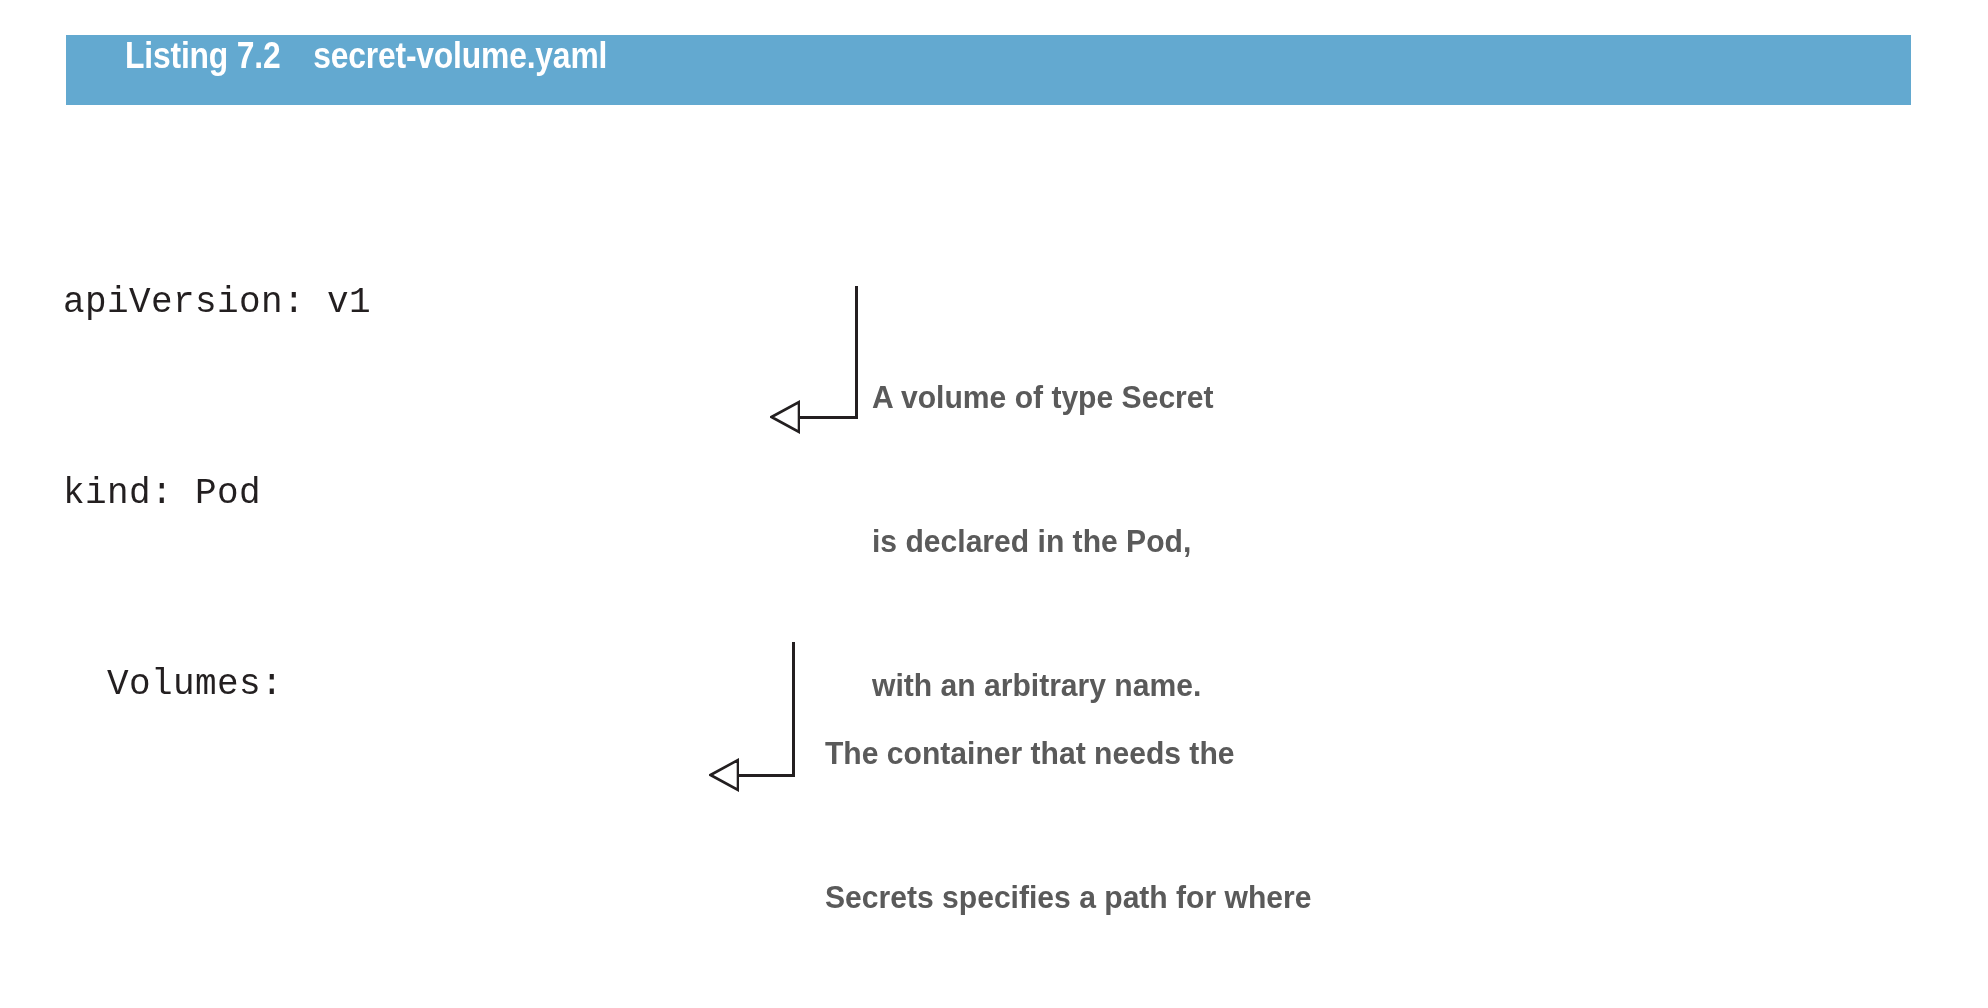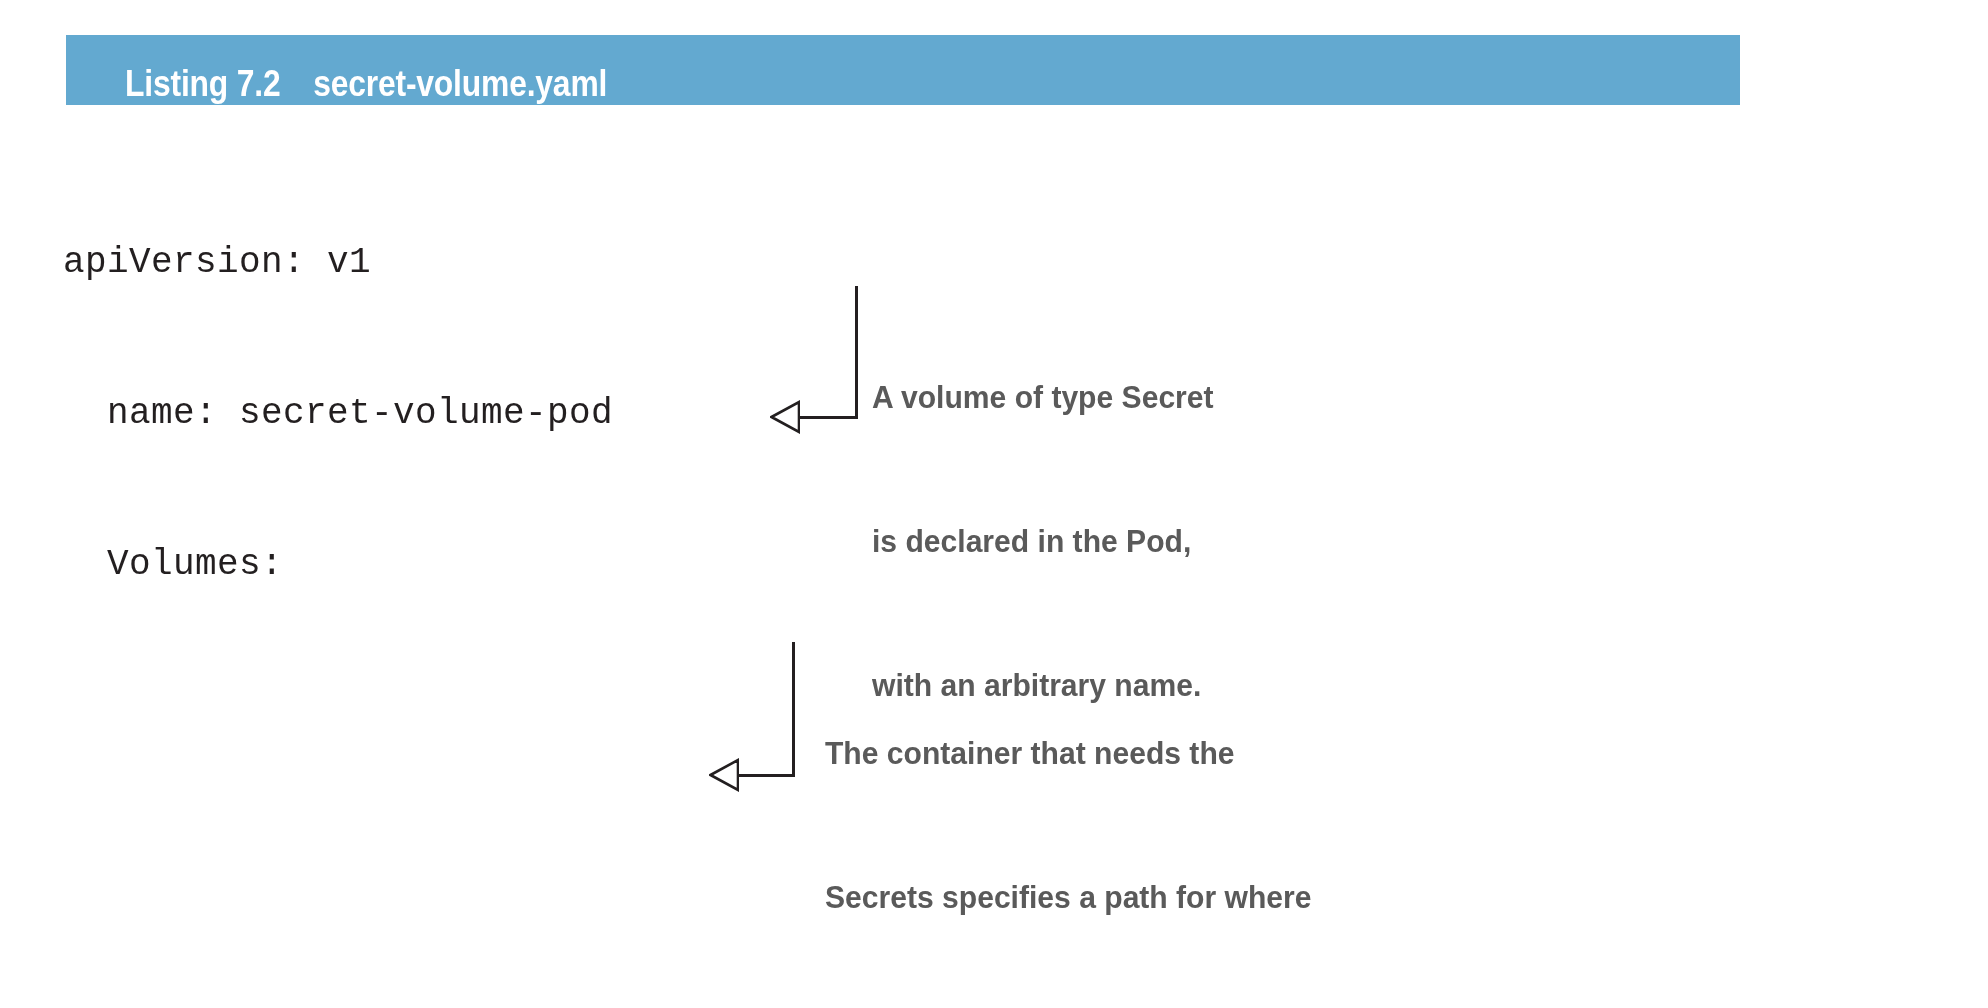--- a/index.html
+++ b/index.html
@@ -13,25 +13,25 @@
     position: relative;
     overflow: hidden;
     font-family: "Liberation Sans", sans-serif;
   }
 
   
   #listing-header {
     position: absolute;
     left: 66px;
     top: 35px;
-    width: 1674px;
+    width: 1845px;
     height: 70px;
     background: #63a9d0;
     display: flex;
-    align-items: flex-end;
+    align-items: flex-start;
   }
   #listing-header .title-wrap {
     display: flex;
     align-items: baseline;
     margin-left: 59px;
     color: #ffffff;
     font-weight: bold;
     font-size: 37px;
     letter-spacing: -0.2px;
     transform: scaleX(0.86);
@@ -45,21 +45,21 @@
     position: absolute;
     left: 63px;
     top: 137px;
     font-family: "Liberation Mono", "DejaVu Sans Mono", monospace;
     font-size: 36px;
     line-height: 50.4px;
     color: #231f20;
     white-space: pre;
     letter-spacing: 0.4px;
   }
-  #code-block .code-line { display: block; height: 50.4px; }
+  #code-block .code-line { display: block; height: 50.4px; margin-top: 40px; }
 
   
   .annotation {
     position: absolute;
     color: #5a5a5a;
     font-weight: bold;
     font-size: 32px;
     line-height: 48px;
     white-space: pre;
     transform: scaleX(0.94);
@@ -103,21 +103,21 @@
 
 <div id="listing-header">
   <div class="title-wrap">
     <span class="listing-label">Listing 7.2</span>
     <span class="listing-filename">secret-volume.yaml</span>
   </div>
 </div>
 
 <div id="code-block">
   <span class="code-line">apiVersion: v1</span>
-  <span class="code-line">  name: secret-volume-pod</span>
+  <span class="code-line">kind: Pod</span>
   <span class="code-line">  Volumes:</span>
   
   
   
   
   
   
   
   
   

